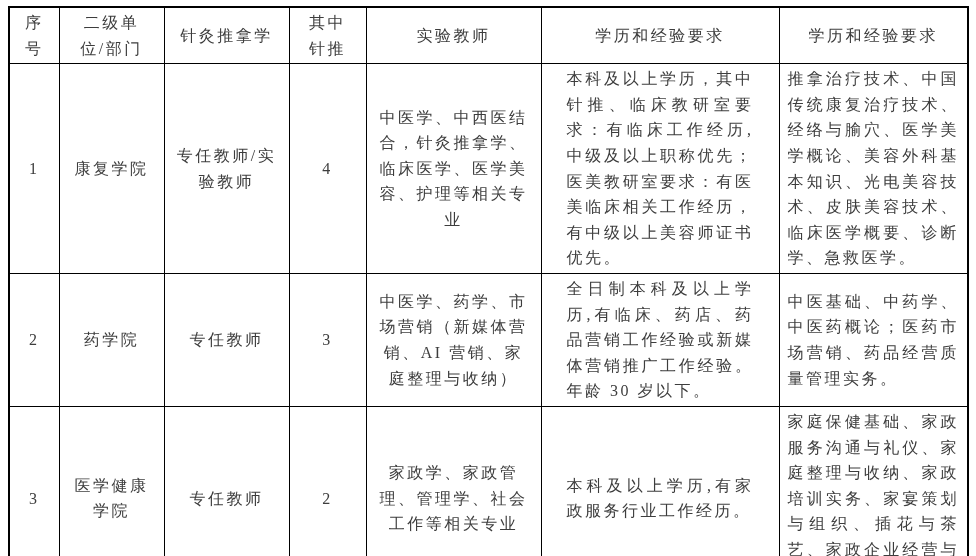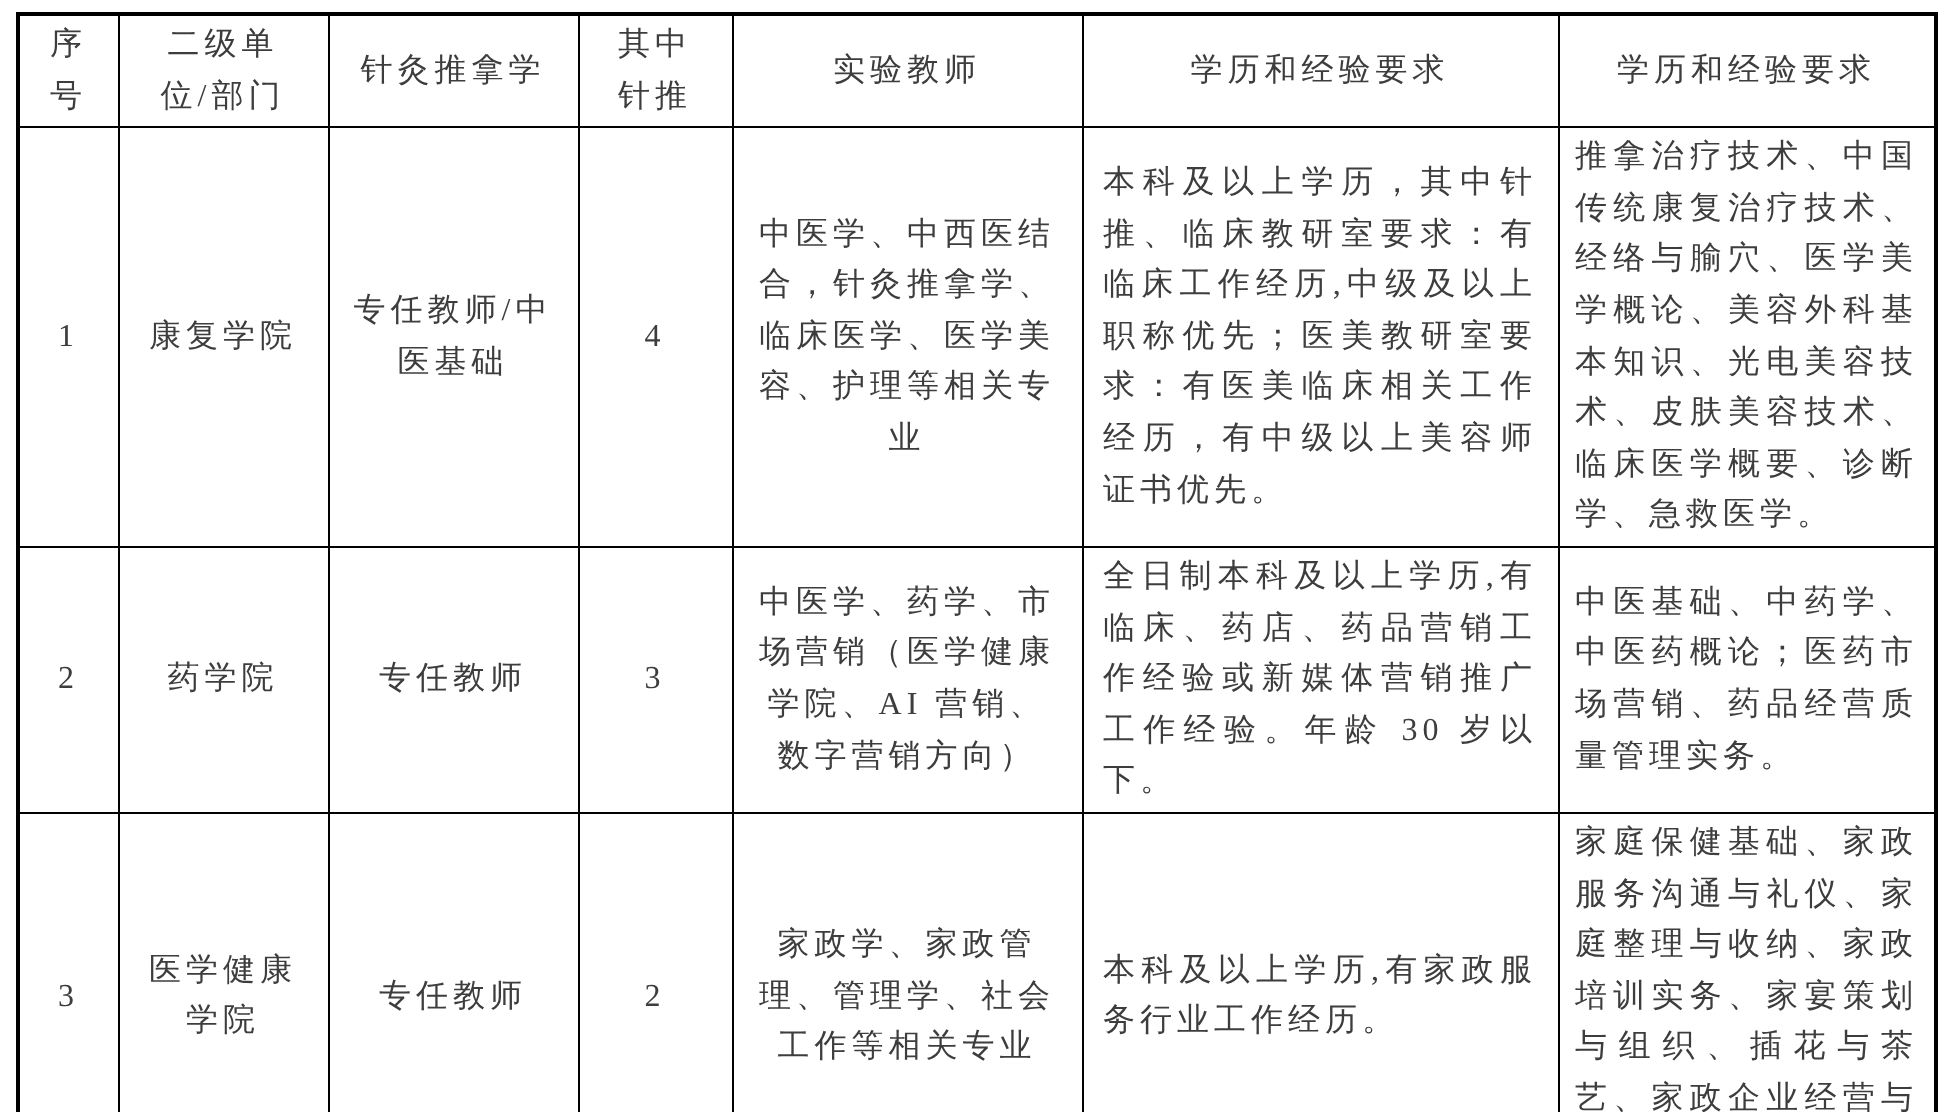--- a/index.html
+++ b/index.html
@@ -38,21 +38,21 @@
     text-align: center;
     padding: 2px 12px;
   }
   tr.row-header { height: 51px; border-radius: 24px; }
   tr.row-1 { height: 206px; }
   tr.row-2 { height: 104px; }
   tr.row-3 { height: 178px; }
 
   td.c-center { text-align: center; padding: 2px 12px; }
   td.c-major  { text-align: center; padding: 2px 10px; }
-  td.c-req    { text-align: justify; padding: 2px 10px; }
+  td.c-req    { text-align: justify; padding: 2px 25px; }
   td.c-course { text-align: justify; padding: 2px 8px; }
 </style>
 </head>
 <body>
 
 <div class="table-wrap">
   <table class="recruit">
     <colgroup>
       <col style="width:50px">
       <col style="width:105px">
@@ -69,33 +69,33 @@
         <th>针灸推拿学</th>
         <th>其中针推</th>
         <th>实验教师</th>
         <th>学历和经验要求</th>
         <th>学历和经验要求</th>
       </tr>
 
       <tr class="row-1">
         <td class="c-center">1</td>
         <td class="c-center">康复学院</td>
-        <td class="c-center">专任教师/中医基础</td>
+        <td class="c-center">专任教师/实验教师</td>
         <td class="c-center">4</td>
         <td class="c-major">中医学、中西医结合，针灸推拿学、临床医学、医学美容、护理等相关专业</td>
         <td class="c-req">本科及以上学历，其中针推、临床教研室要求：有临床工作经历,中级及以上职称优先；医美教研室要求：有医美临床相关工作经历，有中级以上美容师证书优先。</td>
         <td class="c-course">推拿治疗技术、中国传统康复治疗技术、经络与腧穴、医学美学概论、美容外科基本知识、光电美容技术、皮肤美容技术、临床医学概要、诊断学、急救医学。</td>
       </tr>
 
       <tr class="row-2">
         <td class="c-center">2</td>
         <td class="c-center">药学院</td>
         <td class="c-center">专任教师</td>
         <td class="c-center">3</td>
-        <td class="c-major">中医学、药学、市场营销（医学健康学院、AI 营销、数字营销方向）</td>
+        <td class="c-major">中医学、药学、市场营销（新媒体营销、AI 营销、家庭整理与收纳）</td>
         <td class="c-req">全日制本科及以上学历,有临床、药店、药品营销工作经验或新媒体营销推广工作经验。年龄 30 岁以下。</td>
         <td class="c-course">中医基础、中药学、中医药概论；医药市场营销、药品经营质量管理实务。</td>
       </tr>
 
       <tr class="row-3">
         <td class="c-center">3</td>
         <td class="c-center">医学健康学院</td>
         <td class="c-center">专任教师</td>
         <td class="c-center">2</td>
         <td class="c-major">家政学、家政管理、管理学、社会工作等相关专业</td>

